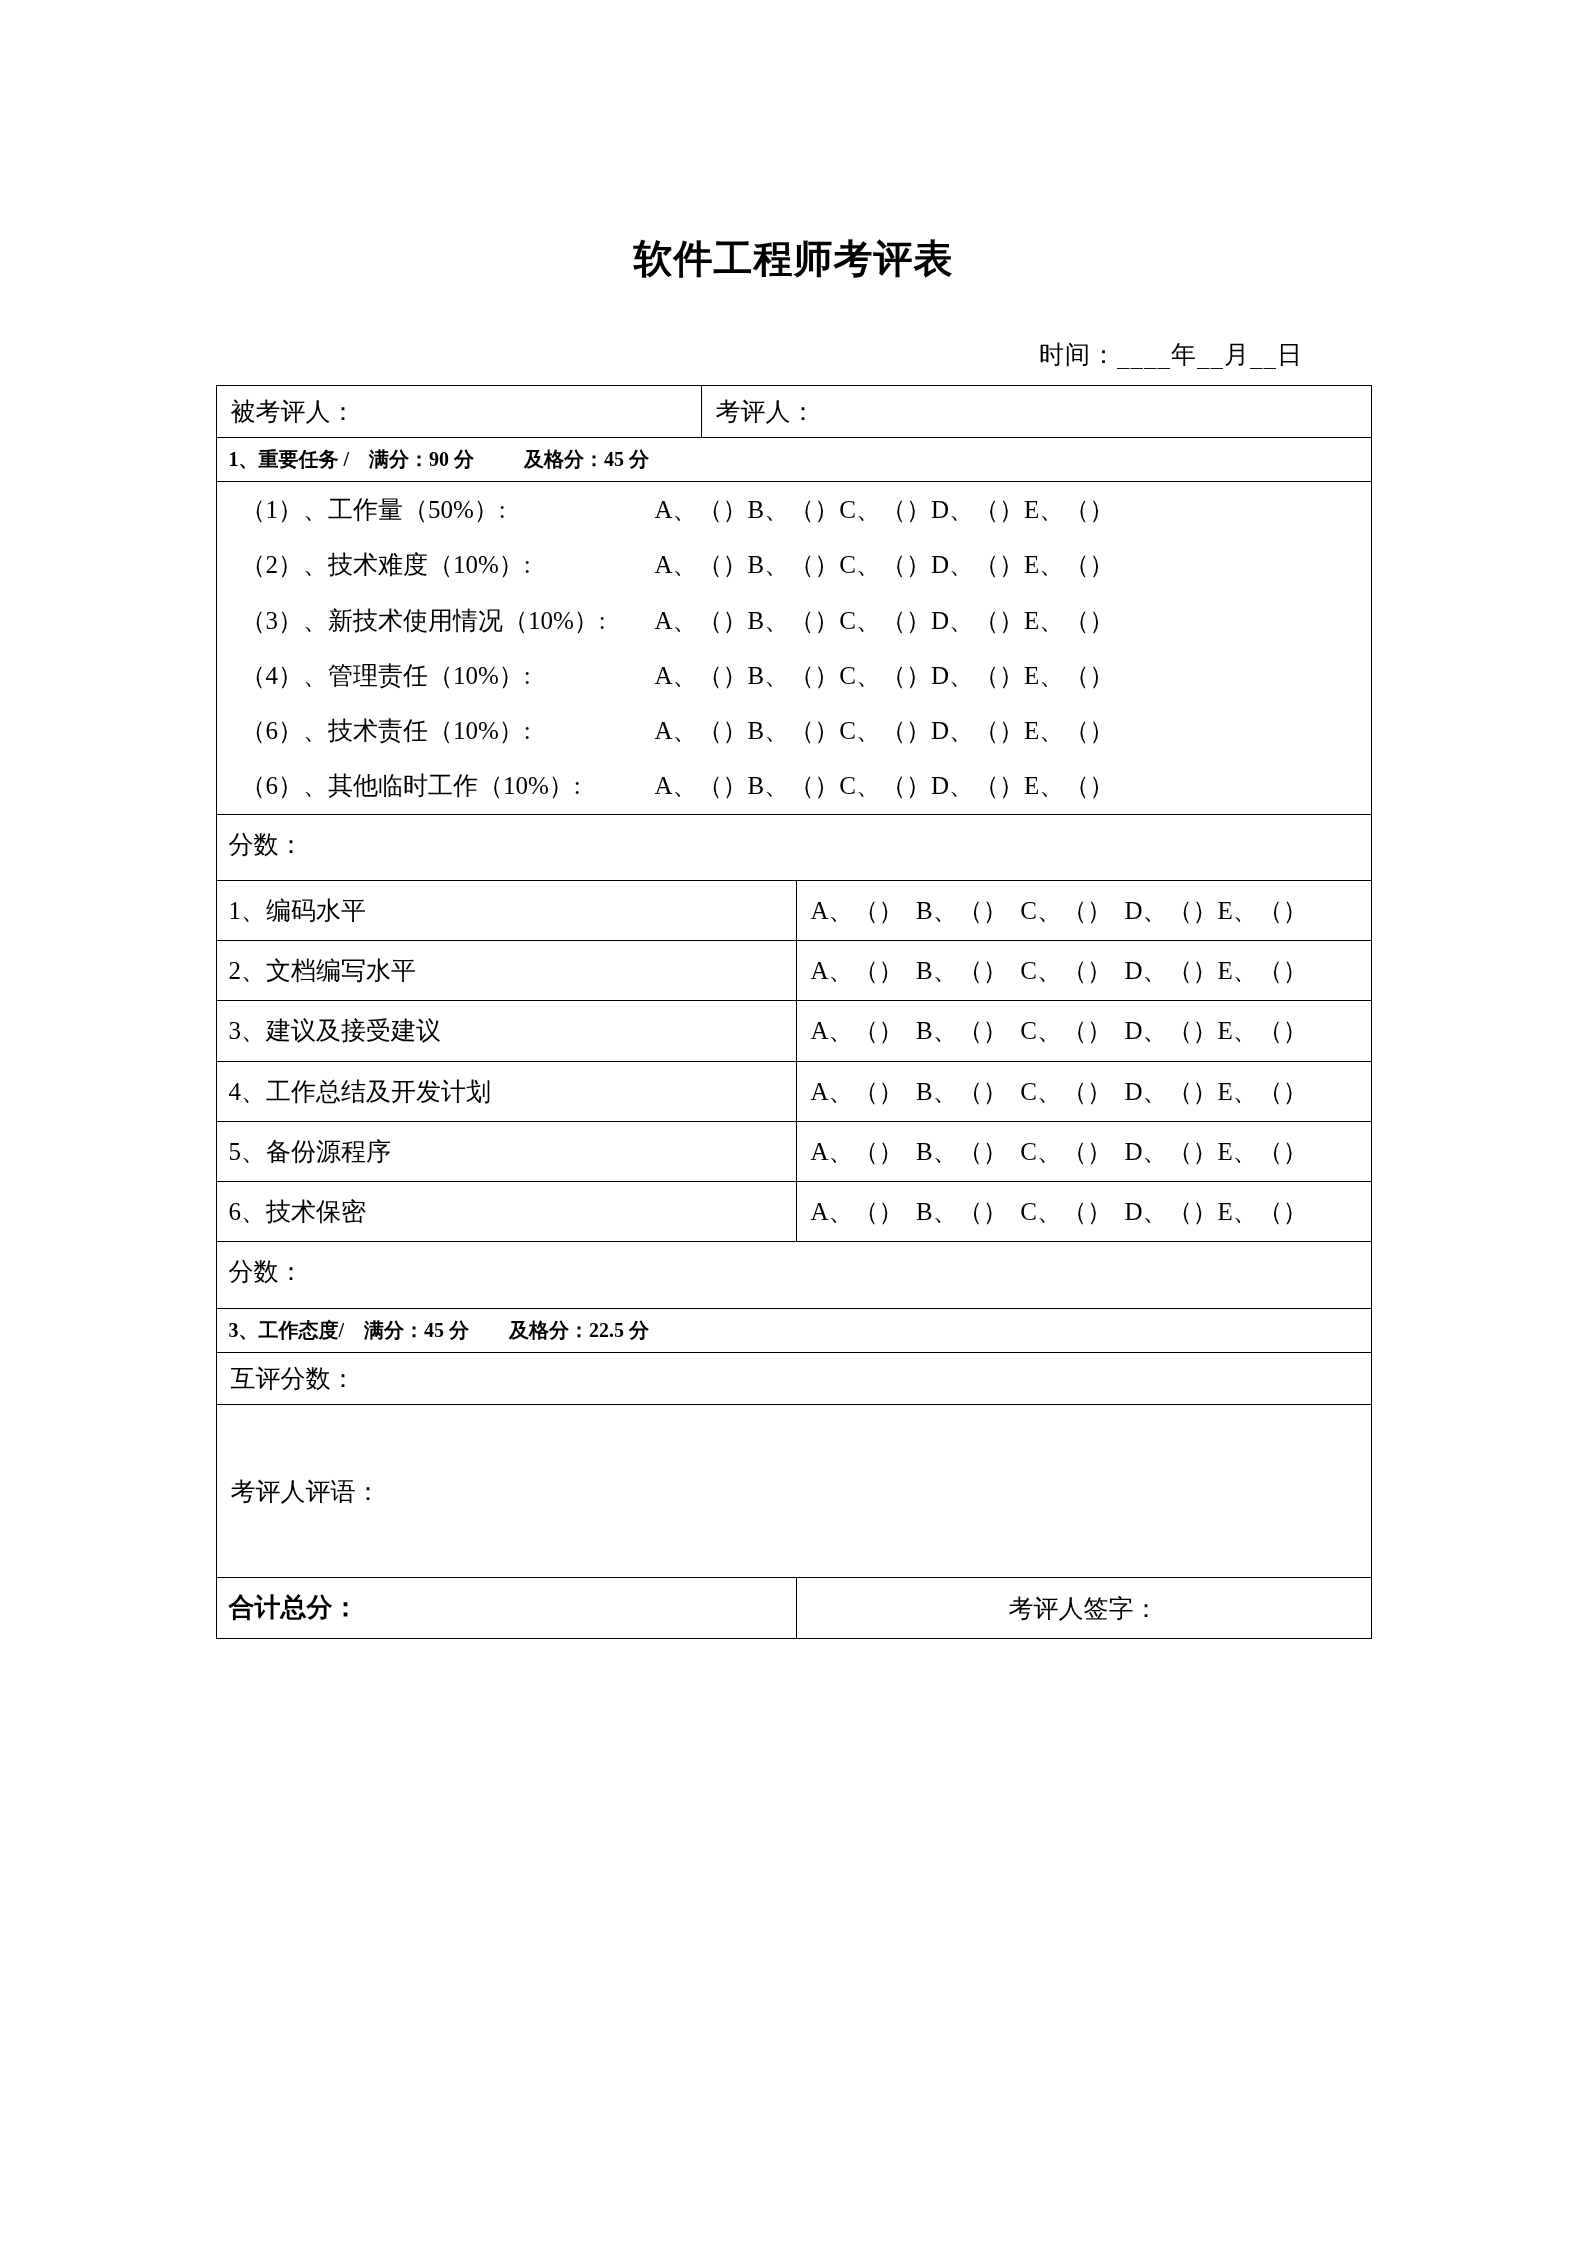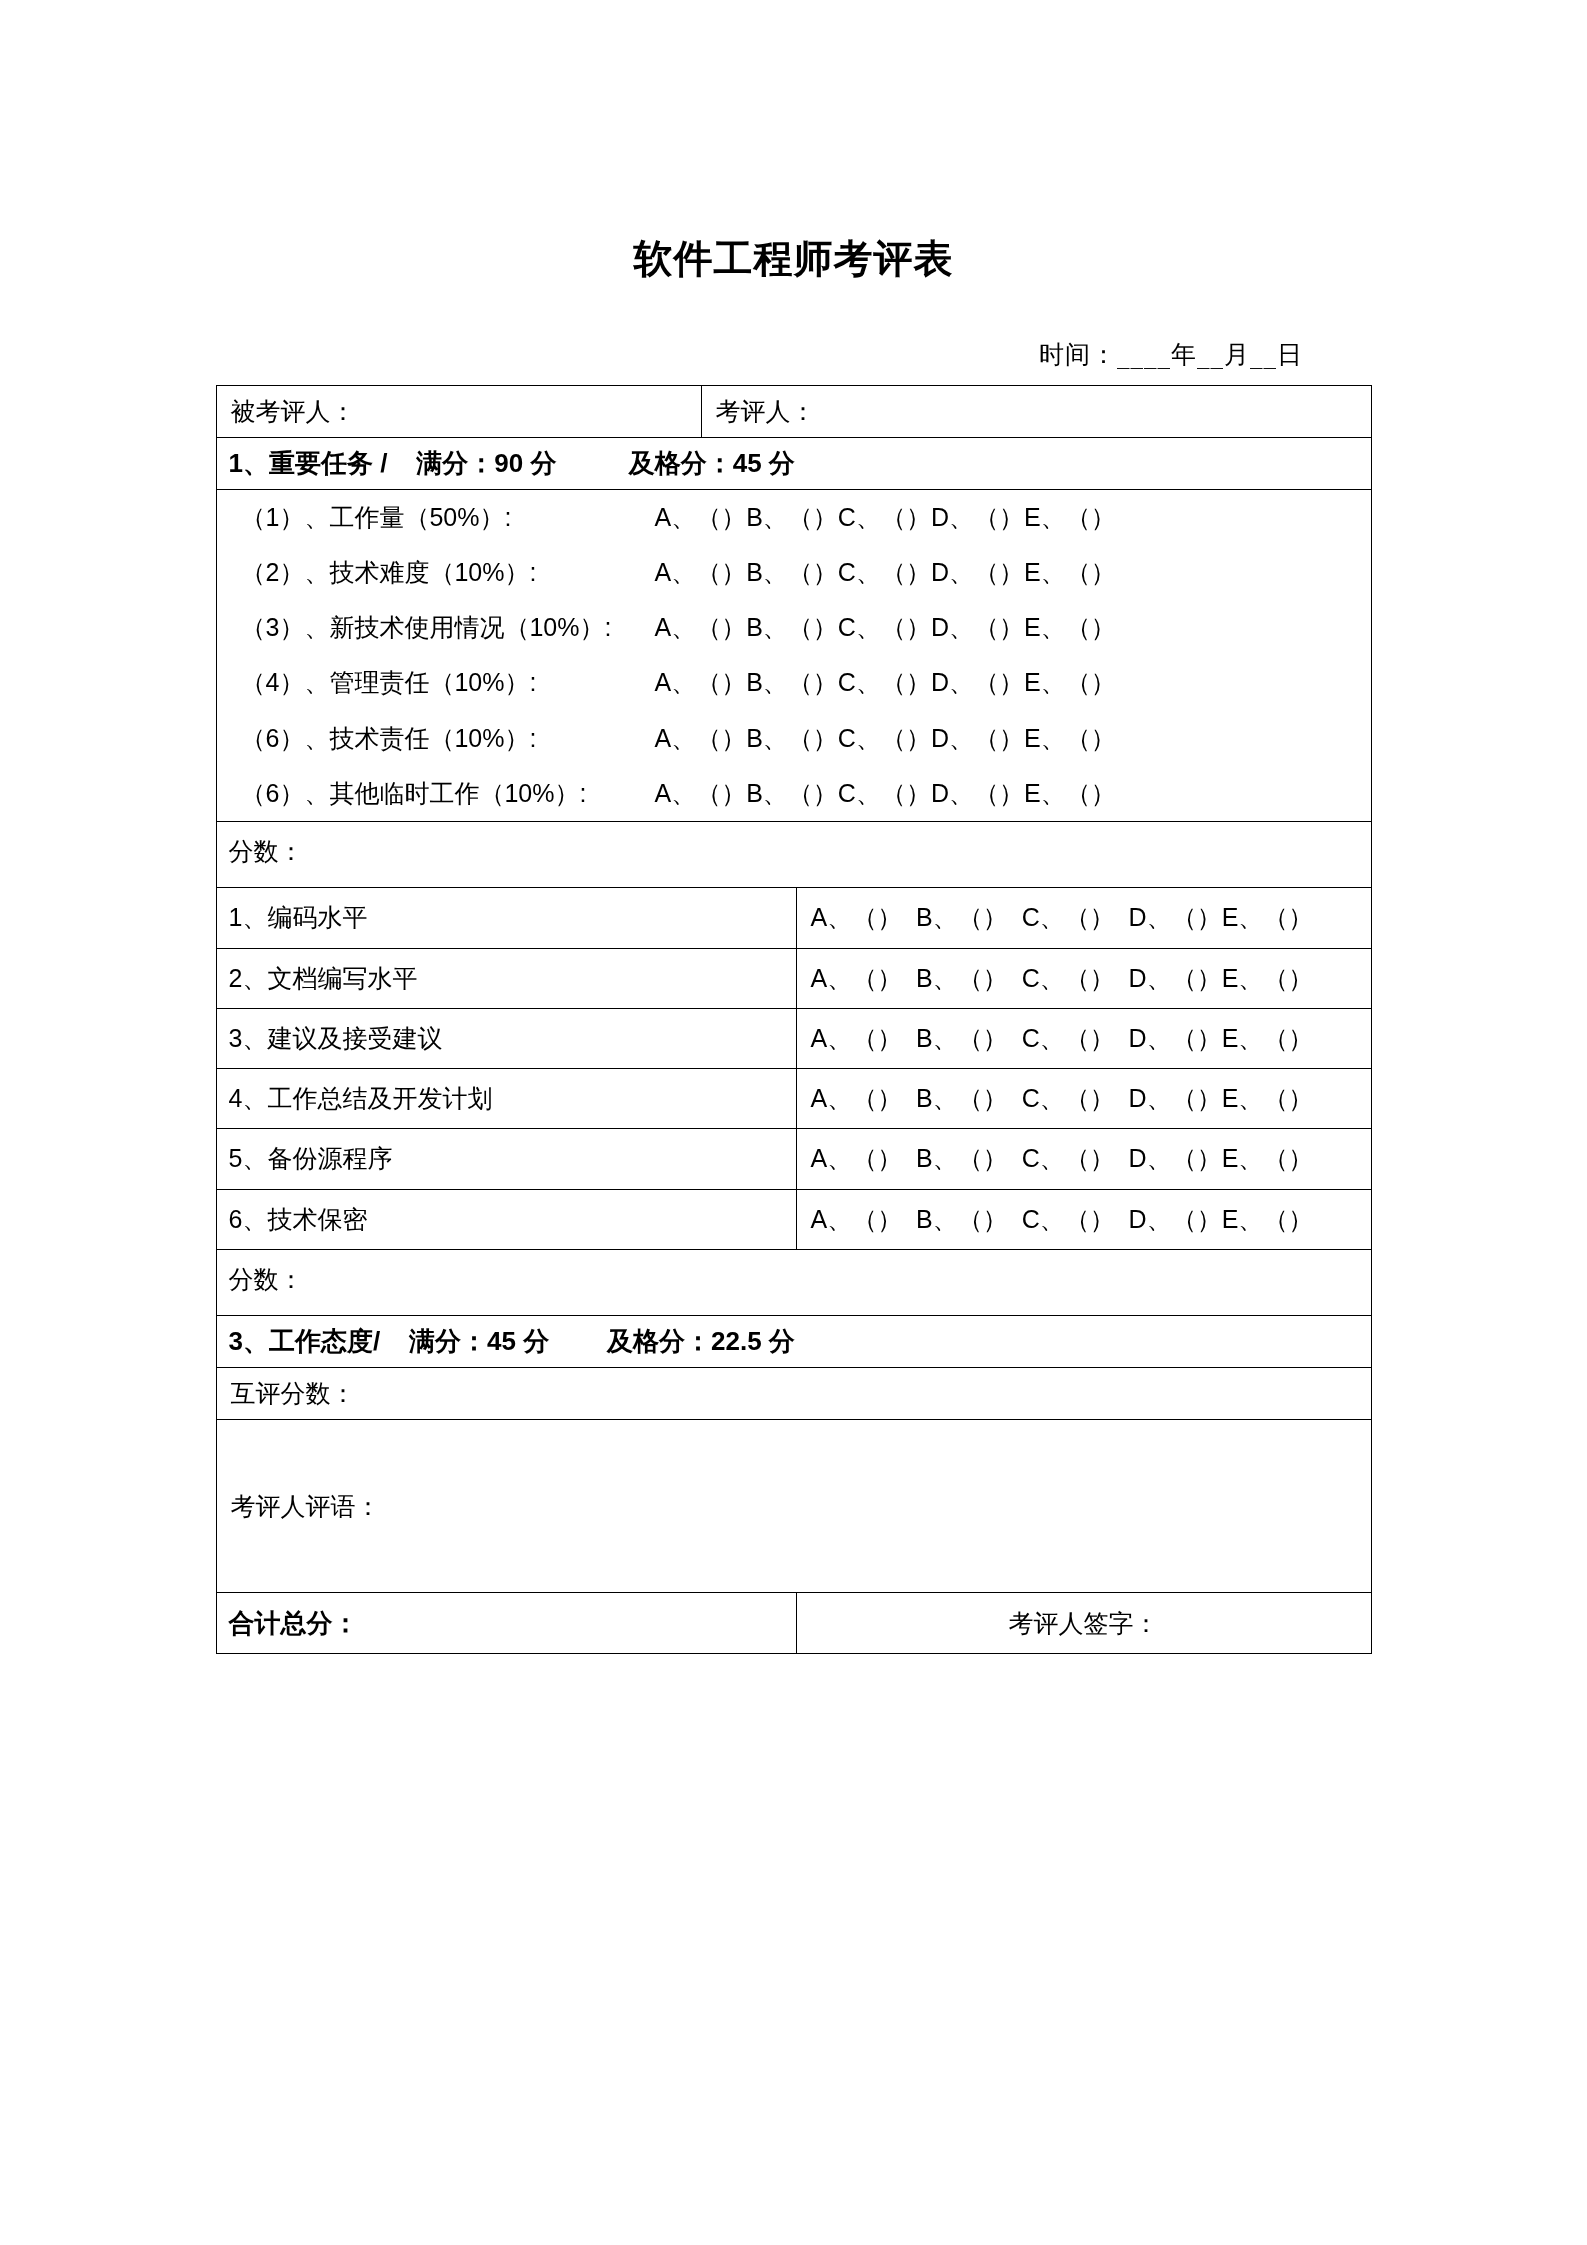--- a/index.html
+++ b/index.html
@@ -48,40 +48,40 @@
     font-size: 25px;
     letter-spacing: 1px;
     white-space: pre;
   }
 
   table.form {
     width: 1155px;
     margin: 14px auto 0 auto;
     border-collapse: collapse;
     table-layout: fixed;
-    font-family: Liberation Sans, sans-serif;
+    font-family: Liberation Serif, serif;
   }
   table.form td {
     border: 1.6px solid #000000;
     padding: 0;
     vertical-align: middle;
     font-size: 25px;
     line-height: 1.25;
   }
 
   
   .cell {
     padding: 10px 6px 10px 14px;
     white-space: pre;
   }
   .cell-tall { padding-top: 16px; padding-bottom: 16px; }
 
   .bold-head {
     font-weight: 700;
-    font-size: 26px;
+    font-size: 20px;
     padding: 9px 6px 9px 12px;
     white-space: pre;
   }
 
   .item-label {
     padding: 12px 4px 12px 24px;
     white-space: pre;
     font-size: 25px;
   }
   .item-opts {

